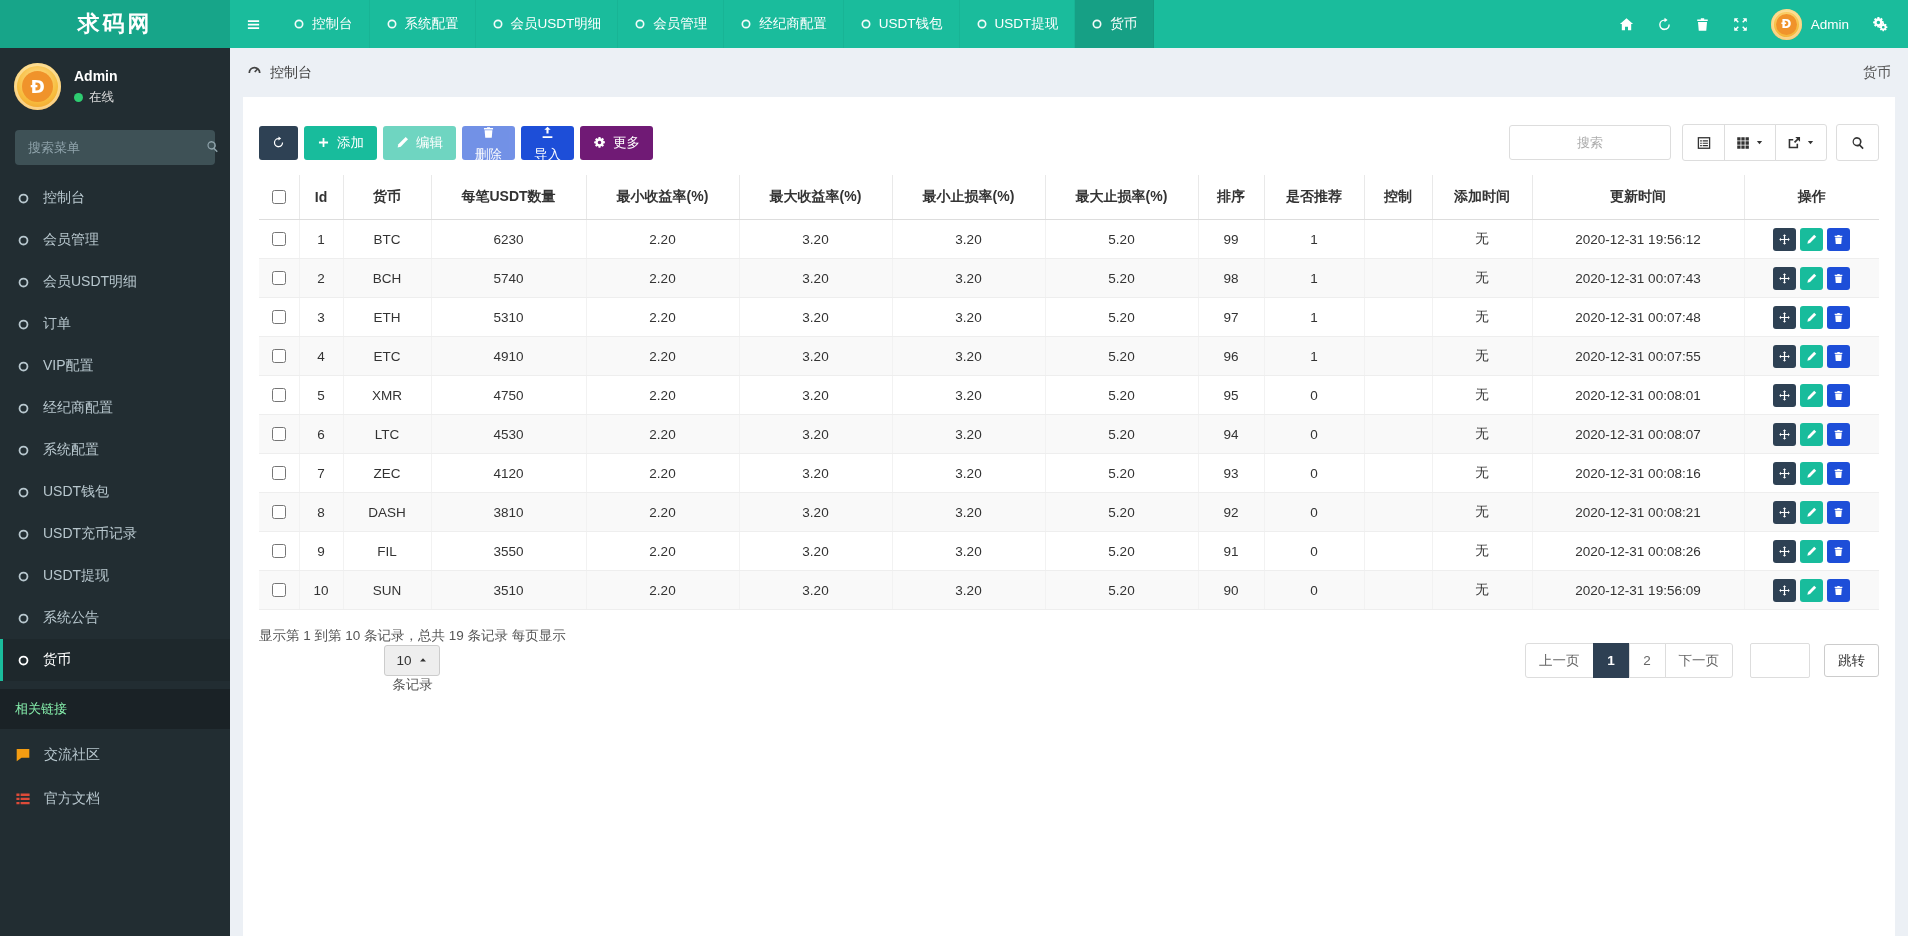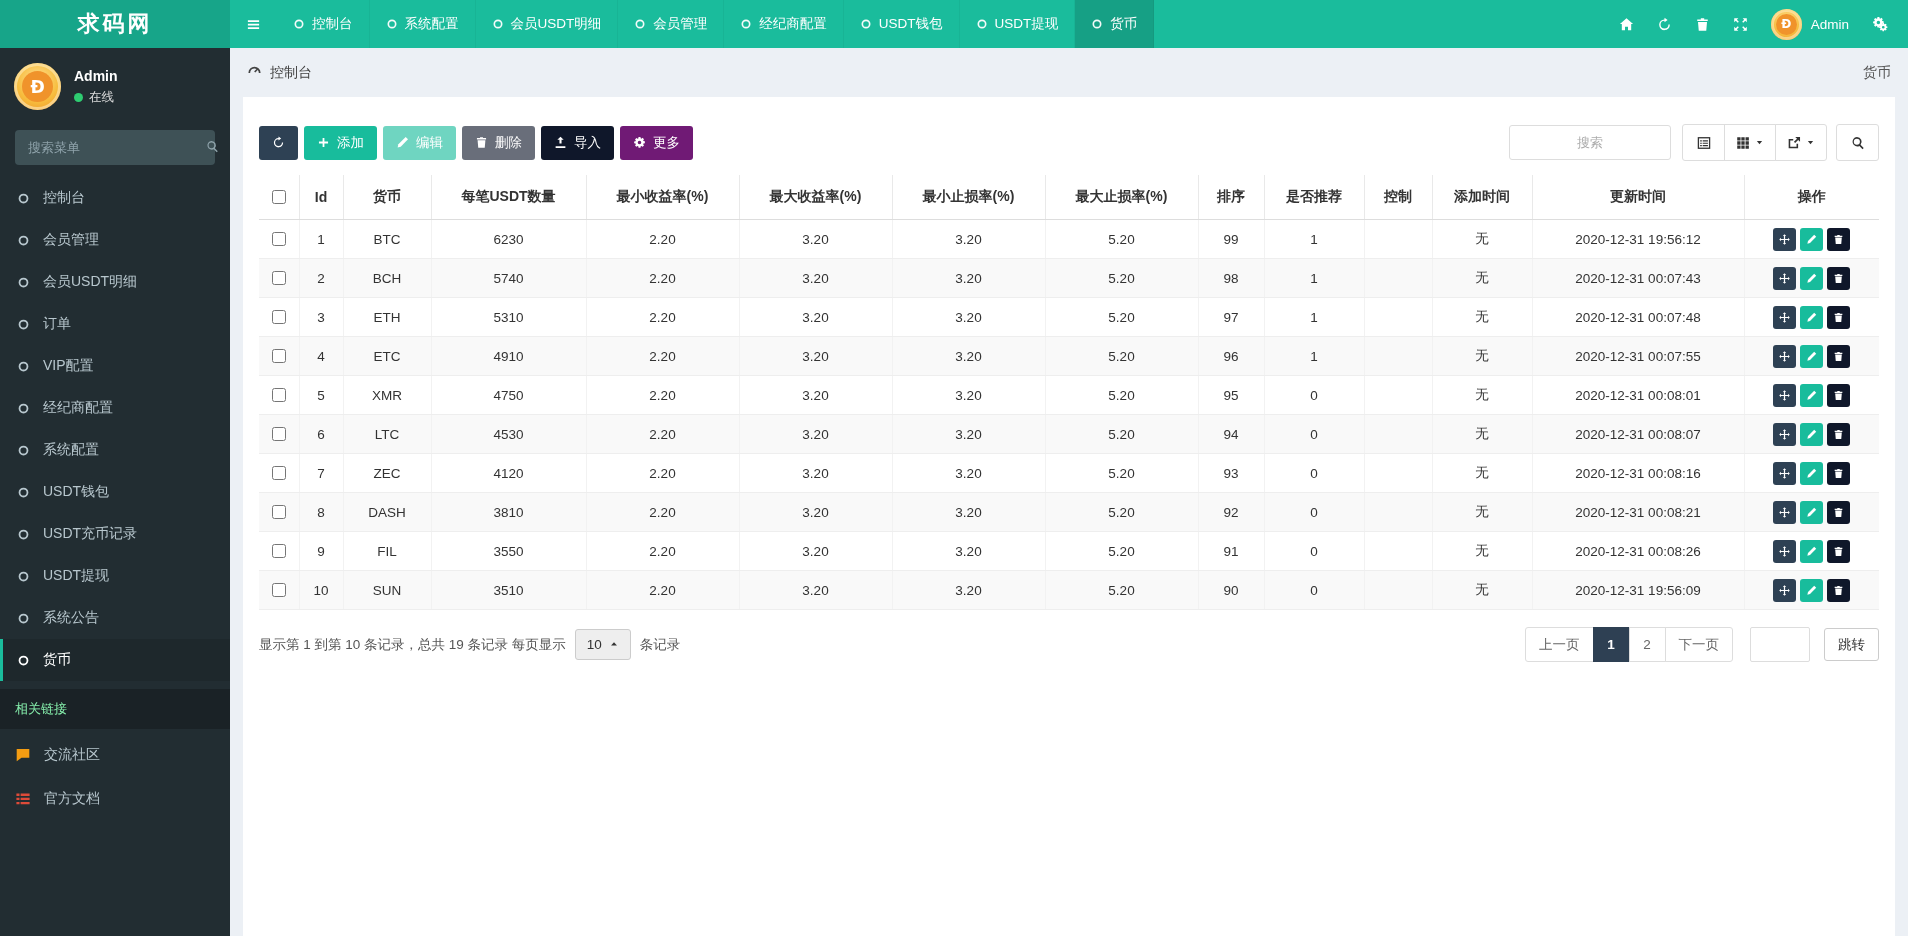--- a/index.html
+++ b/index.html
@@ -52,21 +52,21 @@
   .content-header{height:49px;display:flex;align-items:center;justify-content:space-between;padding:0 17px;font-size:14px;color:#444;}
   .ch-left{display:flex;align-items:center;gap:8px;cursor:pointer;color:#444;}
   .ch-right{color:#555;}
   .panel{background:#fff;margin:0 13px;height:839px;padding:27px 16px 20px;}
 
   
   .toolbar{display:flex;align-items:center;margin-bottom:14px;}
   .btn{height:34px;display:inline-flex;align-items:center;gap:7px;padding:0 13px;border:none;border-radius:3px;color:#fff;font-size:13.5px;margin-right:6px;cursor:pointer;font-family:inherit;}
   .btn-dark{background:#2e4154;}
   .btn-green{background:#18bc9c;justify-content:space-between;}
-  .btn-red{background:#0f172a;}
+  .btn-red{background:#1d4ed8;flex-direction:column;}
   .btn-gray{background:#701a75;}
   .btn.disabled{opacity:.62;cursor:default;}
   .toolbar-right{margin-left:auto;display:flex;align-items:center;}
   .tb-search{width:162px;height:35px;border:1px solid #ddd;border-radius:3px;padding:0 10px;font-size:13px;color:#555;outline:none;font-family:inherit;text-align:center;}
   .tb-search::placeholder{color:#aaa;}
   .btn-group{display:flex;margin-left:11px;}
   .btn-default{height:37px;min-width:43px;background:#fff;border:1px solid #ddd;display:inline-flex;align-items:center;justify-content:center;gap:5px;color:#333;padding:0 11px;margin-left:-1px;cursor:pointer;}
   .btn-group .btn-default:first-child{border-radius:3px 0 0 3px;margin-left:0;}
   .btn-group .btn-default:last-child{border-radius:0 3px 3px 0;}
   .btn-lone{margin-left:9px;border-radius:3px;}
@@ -76,21 +76,21 @@
   th{font-weight:bold;font-size:14px;padding:12px 5px;text-align:center;border-bottom:1px solid #ddd;border-left:1px solid #e9e9e9;white-space:nowrap;overflow:hidden;}
   th:first-child{border-left:none;}
   td{padding:0 5px;height:39px;text-align:center;border-bottom:1px solid #eee;border-left:1px solid #f2f2f2;white-space:nowrap;overflow:hidden;}
   td:first-child{border-left:none;}
   tbody tr:nth-child(even){background:#f9f9f9;}
   input[type=checkbox]{width:14px;height:14px;cursor:pointer;}
   .row-btn{width:23px;height:23px;border-radius:3px;border:none;display:inline-flex;align-items:center;justify-content:center;color:#fff;margin:0 2px;cursor:pointer;vertical-align:middle;}
 
   
   .pager{display:flex;align-items:center;margin-top:17px;font-size:13.5px;color:#555;}
-  .pager-left{display:flex;align-items:center;}
+  .pager-left{display:flex;align-items:center;flex-direction:column;}
   .page-size-btn{height:31px;padding:0 11px;background:#eee;border:1px solid #ccc;border-radius:3px;display:inline-flex;align-items:center;gap:7px;margin:0 9px;color:#333;font-size:13.5px;cursor:pointer;font-family:inherit;}
   .pager-right{margin-left:auto;display:flex;align-items:center;}
   .page-group{display:flex;}
   .page-btn{height:35px;min-width:37px;padding:0 13px;border:1px solid #ddd;background:#fff;color:#666;display:inline-flex;align-items:center;justify-content:center;margin-left:-1px;font-size:13.5px;cursor:pointer;font-family:inherit;}
   .page-group .page-btn:first-child{border-radius:3px 0 0 3px;margin-left:0;}
   .page-group .page-btn:last-child{border-radius:0 3px 3px 0;}
   .page-btn.active{background:#2e4053;border-color:#2e4053;color:#fff;font-weight:bold;}
   .jump-input{width:60px;height:35px;border:1px solid #ddd;border-radius:2px;margin-left:17px;outline:none;padding:0 8px;font-family:inherit;}
   .jump-btn{height:33px;padding:0 13px;margin-left:14px;border:1px solid #ccc;background:#fff;border-radius:3px;color:#333;font-size:13.5px;cursor:pointer;font-family:inherit;}
 </style>

